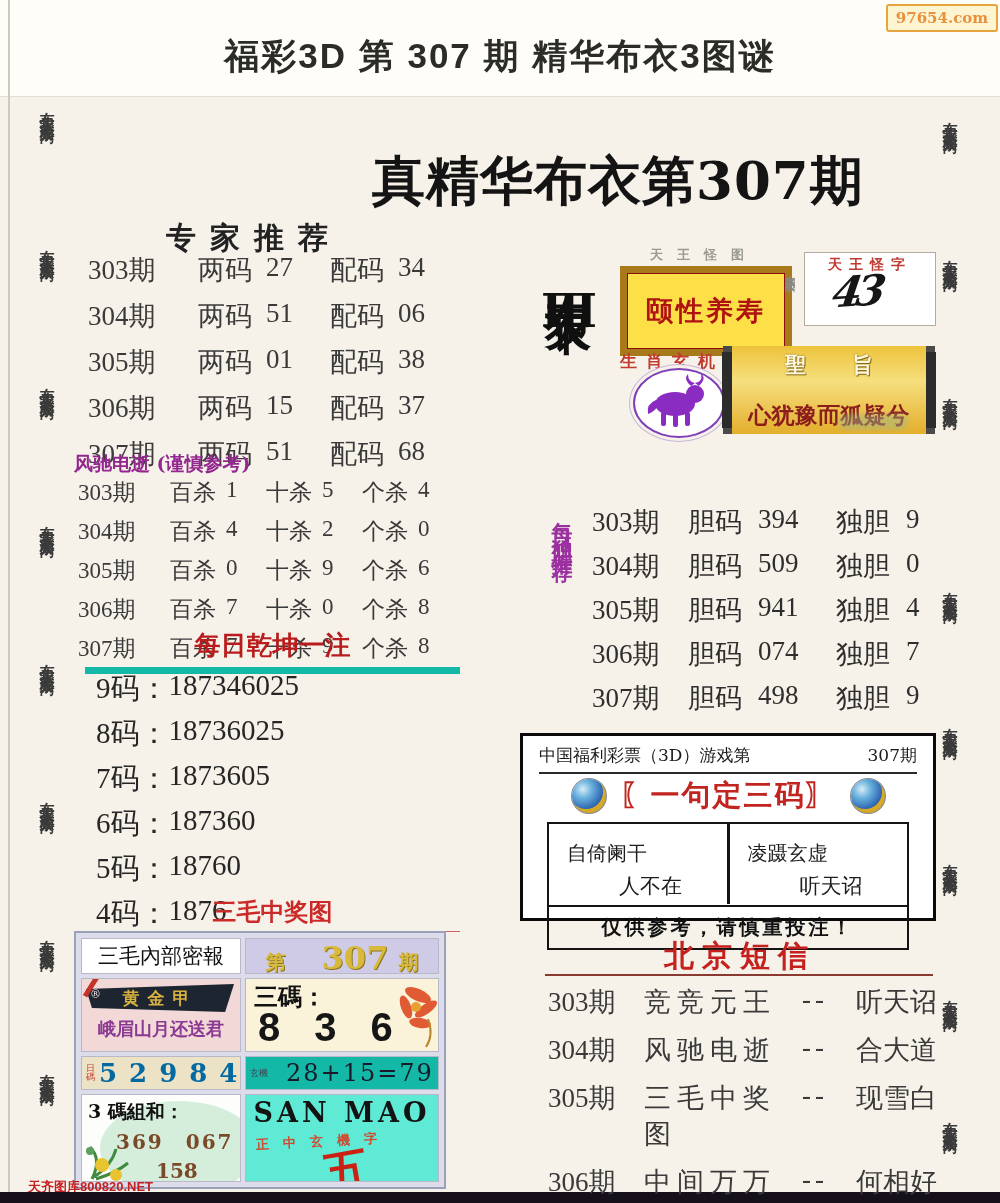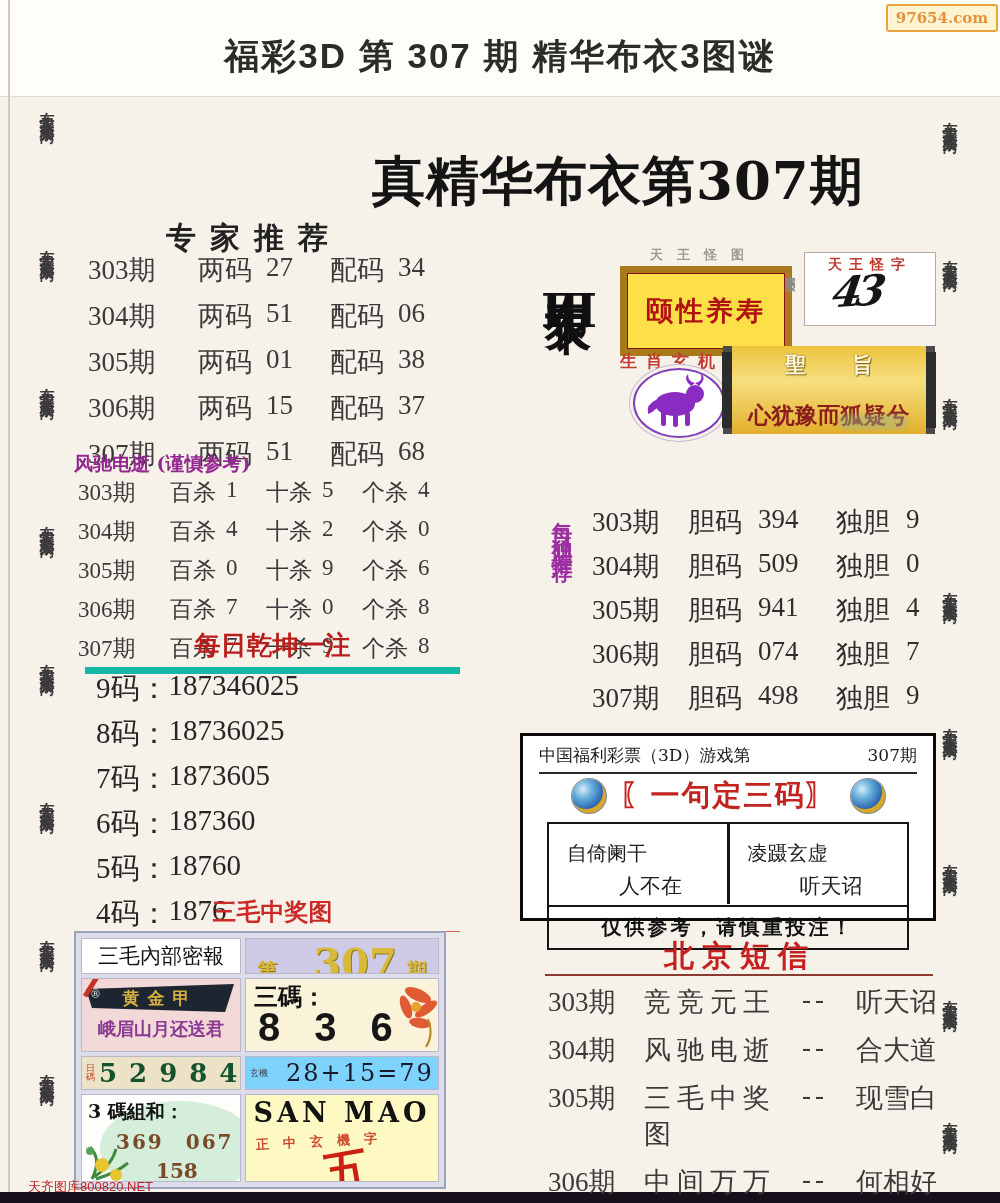--- a/index.html
+++ b/index.html
@@ -49,53 +49,53 @@
   
   #panel{left:74px;top:931px;width:372px;height:258px;background:#dcdcea;border:2px solid #9aa2bc;
          padding:5px;box-sizing:border-box;display:grid;grid-template-columns:160px 1fr;
          grid-template-rows:36px 74px 34px 1fr;gap:4px;}
   .cell{position:relative;border:1px solid #b8b8c8;overflow:hidden;}
   #cell-report{background:#fff;display:flex;align-items:center;justify-content:center;
                font-size:21px;font-weight:normal;color:#111;}
   #cell-period{background:#cfcbe6;display:flex;align-items:baseline;justify-content:center;gap:10px;
                color:#d9b93a;text-shadow:1px 1px 0 #8a7820;font-weight:bold;}
   #cell-period .pfx{font-size:20px;}
-  #cell-period .num{font-size:40px;margin-left:26px;}
+  #cell-period .num{font-size:32px;margin-left:26px;}
   #cell-ribbon-area{background:#f3d8d8;}
   .ribbon{position:absolute;left:4px;top:5px;width:148px;height:28px;background:#1d2530;
           clip-path:polygon(0 18%,100% 0,94% 100%,4% 86%);display:flex;align-items:center;justify-content:center;}
   .ribbon .gold{color:#d8b040;font-size:17px;font-weight:bold;letter-spacing:8px;}
   .ribbon .reg{position:absolute;left:4px;top:4px;color:#f0e0e0;font-size:11px;}
   .slash{position:absolute;left:6px;top:-2px;width:46px;height:34px;border-left:5px solid #c33327;
          transform:rotate(32deg);}
   #poem{position:absolute;left:0;top:38px;width:100%;text-align:center;font-size:18px;font-weight:bold;color:#8a3a92;}
   #cell-sanma{background:#faf3da;}
   #sanma-label{position:absolute;left:8px;top:2px;font-size:24px;font-weight:bold;color:#111;}
   #sanma-digits{position:absolute;left:6px;top:26px;width:100%;display:flex;gap:34px;padding-left:6px;
                 font-size:40px;font-weight:bold;color:#161616;font-family:"Liberation Sans",sans-serif;}
   #cell-rima{background:#ece2c6;display:flex;align-items:center;}
   .tiny-vert{display:inline-flex;flex-direction:column;font-size:9px;line-height:9px;margin:0 4px;}
-  #cell-rima .val{font-size:26px;font-weight:bold;color:#14532d;letter-spacing:12px;}
-  #cell-eq{background:#7dd3fc;display:flex;align-items:center;}
+  #cell-rima .val{font-size:26px;font-weight:bold;color:#0369a1;letter-spacing:12px;}
+  #cell-eq{background:#14b8a6;display:flex;align-items:center;}
   #cell-eq .val{font-size:24px;color:#19192a;letter-spacing:2px;margin-left:14px;}
   #cell-zuhe{background:#fdfdfb;}
   .green-oval{position:absolute;right:-18px;top:6px;width:158px;height:94px;background:#d4eedb;
               border-radius:50%;}
   #zuhe-label{position:absolute;left:6px;top:4px;font-size:19px;font-weight:bold;color:#111;}
   #zuhe-line1{position:absolute;left:34px;top:34px;font-size:20px;font-weight:bold;color:#7a4a28;letter-spacing:2px;}
   #zuhe-line2{position:absolute;left:74px;top:64px;font-size:20px;font-weight:bold;color:#7a4a28;}
-  #cell-sanmao-en{background:#fef9c3;}
+  #cell-sanmao-en{background:#5eead4;}
   #sanmao-en{position:absolute;left:0;top:2px;width:100%;text-align:center;font-size:27px;font-weight:bold;
              letter-spacing:4px;color:#131313;}
   #scatter{position:absolute;left:10px;top:36px;width:100%;font-size:13px;color:#cf4a30;letter-spacing:14px;
            transform:rotate(-3deg);font-weight:bold;}
   #big-five{position:absolute;left:78px;top:46px;font-size:46px;font-weight:bold;color:#cc2012;
             transform:rotate(-10deg);}
 
-  #bottom-wm{left:28px;top:1178px;font-size:13px;font-weight:normal;color:#c32222;
+  #bottom-wm{left:28px;top:1178px;font-size:13px;font-weight:bold;color:#c32222;
              font-family:"Liberation Sans",sans-serif;}
 
   
   #buyi3{left:538px;top:260px;font-size:46px;font-weight:bold;color:#101010;letter-spacing:6px;height:230px;}
   #tw-top-label{left:624px;top:246px;width:160px;text-align:center;font-size:13px;color:#9a9a92;
                 letter-spacing:14px;font-weight:bold;}
   #idiom-box{left:620px;top:266px;width:158px;height:76px;background:#fde047;border:7px solid #a87a1c;
              box-shadow:inset 0 0 0 1px #8a0e0e;display:flex;align-items:center;justify-content:center;}
   #idiom-box span{font-size:27px;font-weight:bold;color:#b01212;letter-spacing:3px;}
   #tw-side-label{left:781px;top:266px;font-size:11px;color:#8a8a84;height:120px;letter-spacing:1px;}

